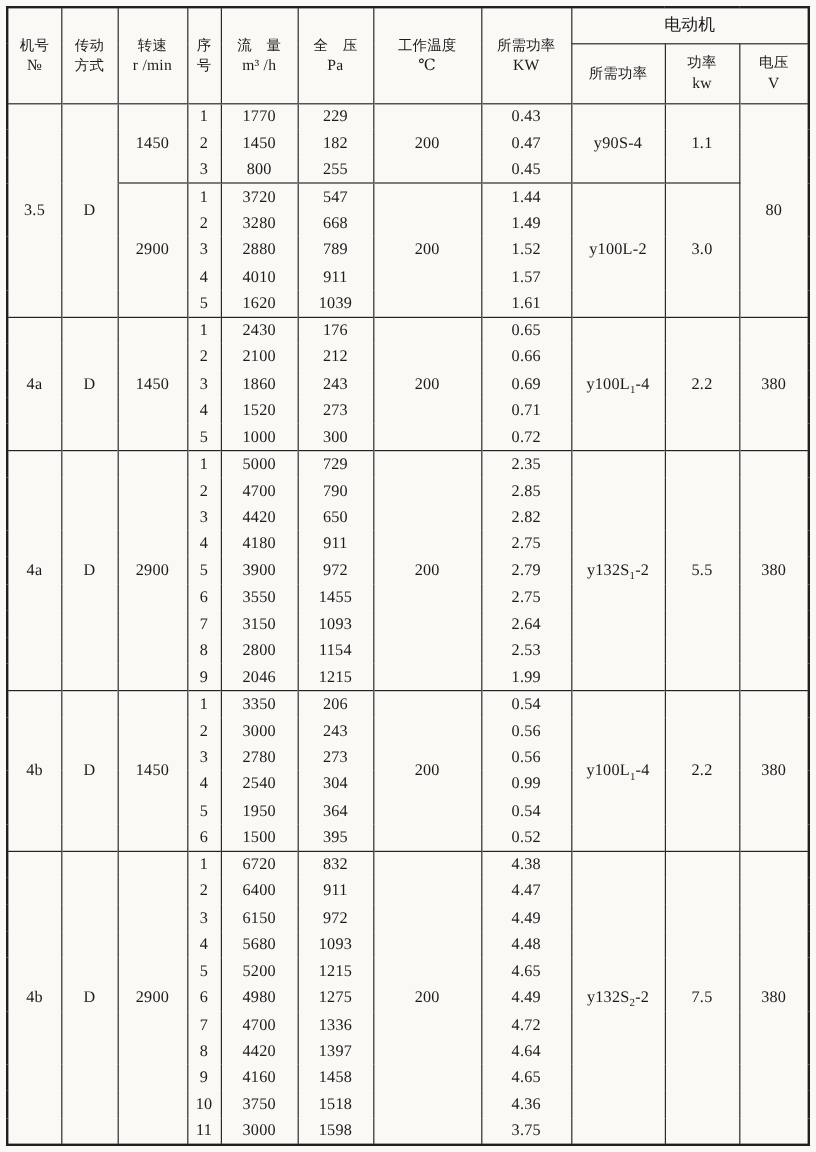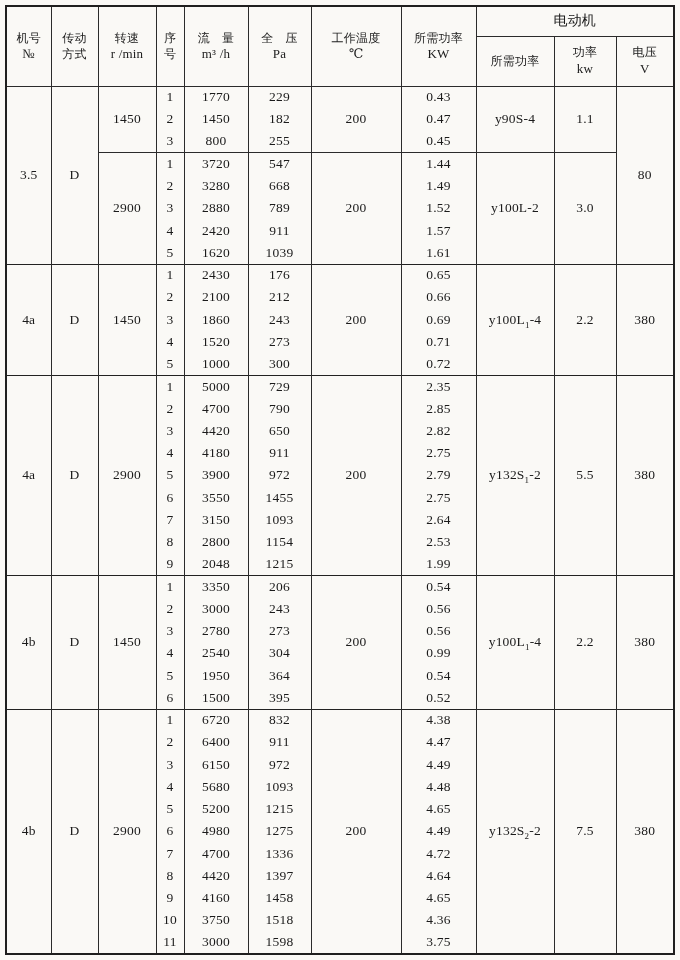--- a/index.html
+++ b/index.html
@@ -149,21 +149,21 @@
           <td>1.49</td>
         </tr>
         <tr>
           <td>3</td>
           <td>2880</td>
           <td>789</td>
           <td>1.52</td>
         </tr>
         <tr>
           <td>4</td>
-          <td>2420</td>
+          <td>4010</td>
           <td>911</td>
           <td>1.57</td>
         </tr>
         <tr>
           <td>5</td>
           <td>1620</td>
           <td>1039</td>
           <td>1.61</td>
         </tr>
         <tr class="block-start">
@@ -253,21 +253,21 @@
           <td>2.64</td>
         </tr>
         <tr>
           <td>8</td>
           <td>2800</td>
           <td>1154</td>
           <td>2.53</td>
         </tr>
         <tr>
           <td>9</td>
-          <td>2048</td>
+          <td>2046</td>
           <td>1215</td>
           <td>1.99</td>
         </tr>
         <tr class="block-start">
           <td rowspan="6">4b</td>
           <td rowspan="6">D</td>
           <td rowspan="6">1450</td>
           <td>1</td>
           <td>3350</td>
           <td>206</td>

